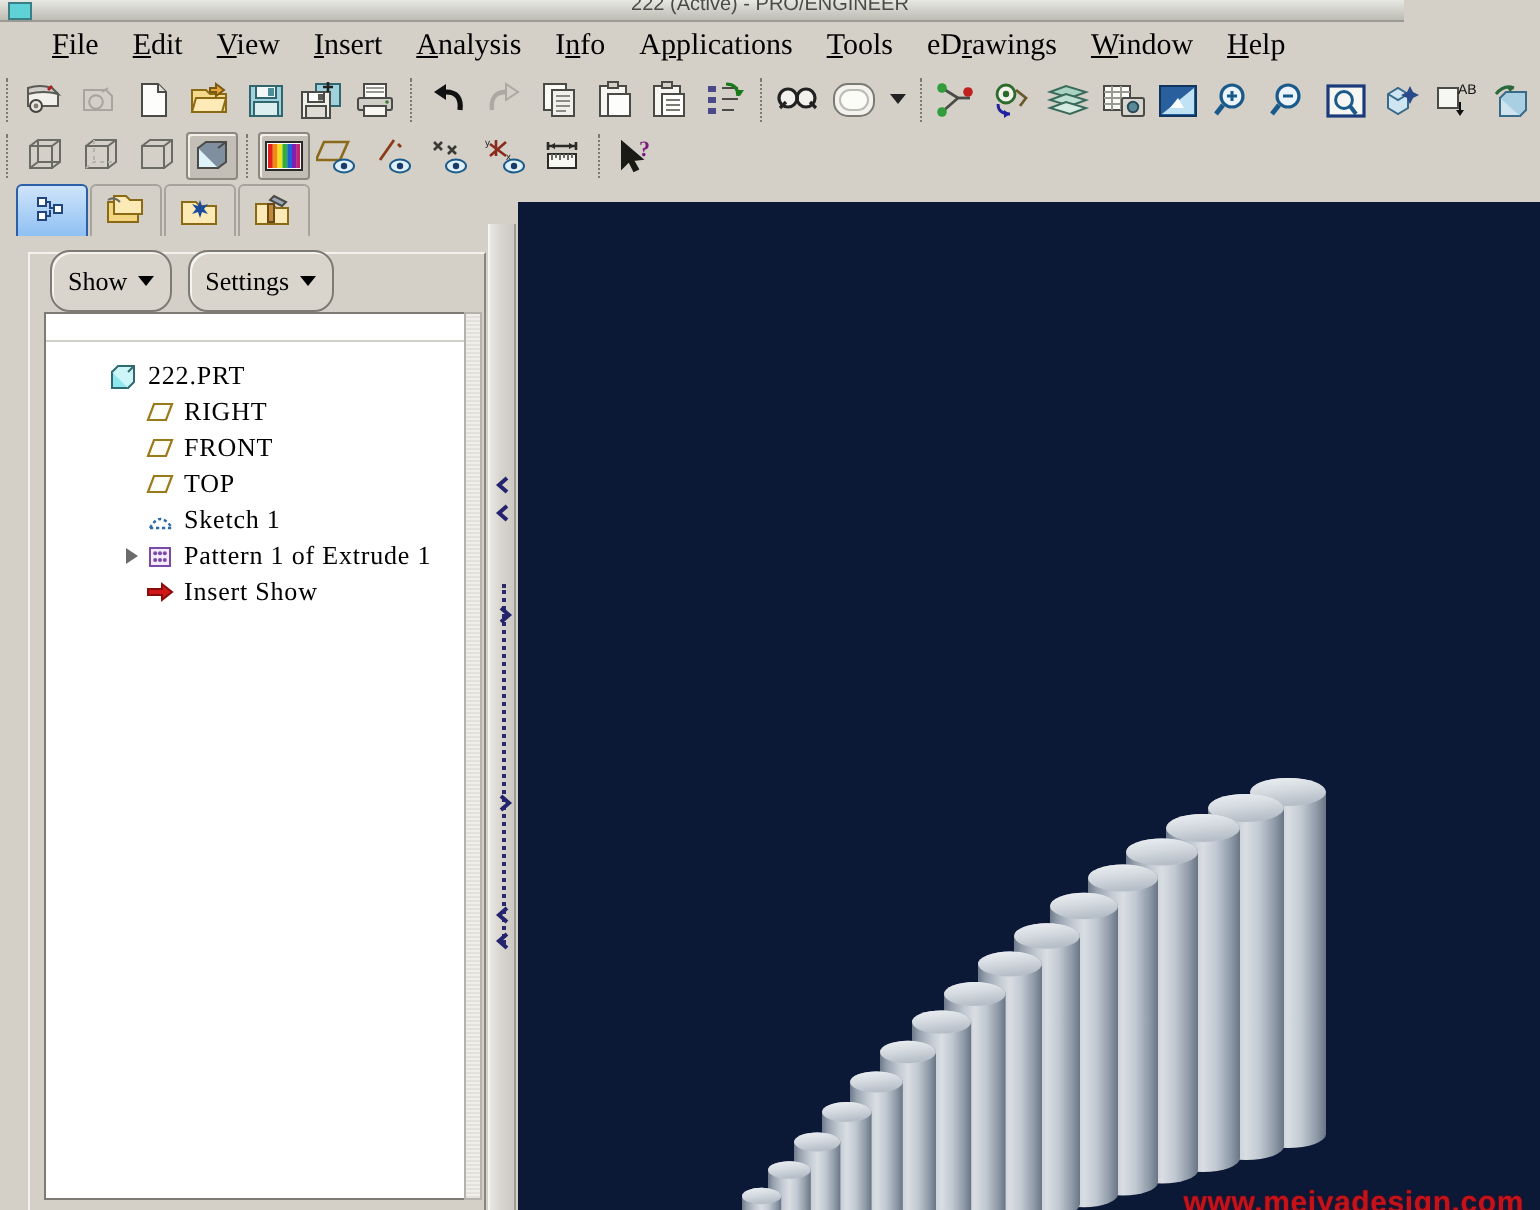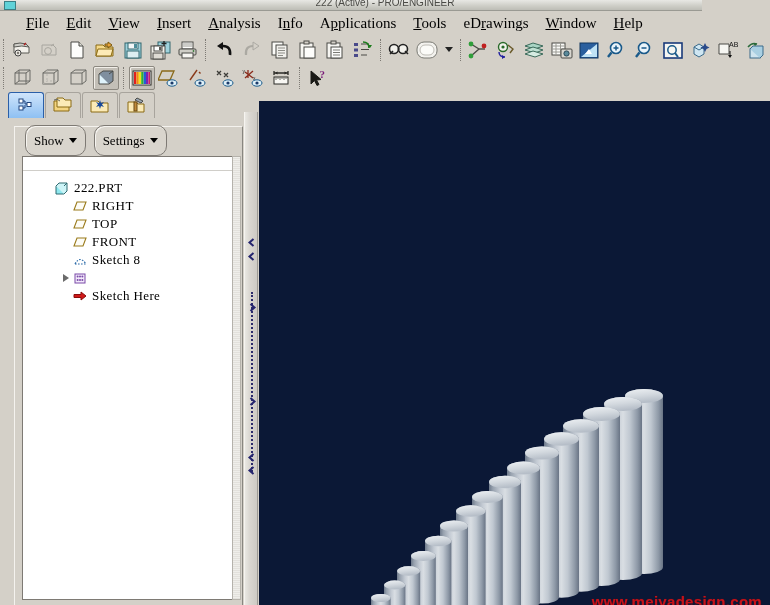--- a/index.html
+++ b/index.html
@@ -623,70 +623,71 @@
         <span class="tlabel">RIGHT</span>
       </div>
 
       <div class="trow indent1">
         <span class="expander"></span>
         <span class="ticon">
           <svg width="15" height="12" viewBox="0 0 15 12">
             <path d="M4 2 h9 l-3 8 h-9 z" fill="#fdfcf6" stroke="#9a7a1a" stroke-width="1.1"></path>
           </svg>
         </span>
-        <span class="tlabel">TOP</span>
+        <span class="tlabel">FRONT</span>
       </div>
 
       <div class="trow indent1">
         <span class="expander"></span>
         <span class="ticon">
           <svg width="15" height="12" viewBox="0 0 15 12">
             <path d="M4 2 h9 l-3 8 h-9 z" fill="#fdfcf6" stroke="#9a7a1a" stroke-width="1.1"></path>
           </svg>
         </span>
-        <span class="tlabel">FRONT</span>
+        <span class="tlabel">TOP</span>
       </div>
 
 
       <div class="trow indent1">
         <span class="expander"></span>
         <span class="ticon">
           <svg width="15" height="13" viewBox="0 0 15 13">
             <path d="M2 10 q5 -9 11 0" fill="none" stroke="#2a6aa8" stroke-width="1.2" stroke-dasharray="1.6 1.4"></path>
             <path d="M2 10 h11" stroke="#2a6aa8" stroke-width="1.2" stroke-dasharray="1.6 1.4"></path>
           </svg>
         </span>
-        <span class="tlabel">Sketch 8</span>
+        <span class="tlabel">Sketch 1</span>
       </div>
 
       <div class="trow indent1">
         <span class="expander">
             <span class="tri"></span>
           </span>
         <span class="ticon">
           <svg width="14" height="13" viewBox="0 0 14 13">
             <rect x="2" y="2" width="10" height="9" fill="#f3eafb" stroke="#7a4aa8"></rect>
             <circle cx="4.6" cy="4.6" r="1" fill="#7a4aa8"></circle>
             <circle cx="7" cy="4.6" r="1" fill="#7a4aa8"></circle>
             <circle cx="9.4" cy="4.6" r="1" fill="#7a4aa8"></circle>
             <circle cx="4.6" cy="8" r="1" fill="#7a4aa8"></circle>
             <circle cx="7" cy="8" r="1" fill="#7a4aa8"></circle>
             <circle cx="9.4" cy="8" r="1" fill="#7a4aa8"></circle>
           </svg>
         </span>
+        <span class="tlabel">Pattern 1 of Extrude 1</span>
       </div>
 
       <div class="trow indent1">
         <span class="expander"></span>
         <span class="ticon">
           <svg width="15" height="12" viewBox="0 0 15 12">
             <path d="M1 4.5 h7 v-2.5 l5 4 l-5 4 v-2.5 h-7 z" fill="#d01818" stroke="#8a0c0c"></path>
           </svg>
         </span>
-        <span class="tlabel">Sketch Here</span>
+        <span class="tlabel">Insert Show</span>
       </div>
 
     </div>
   </div>
 
   <div id="tree-scroll"></div>
 </div>
 
 <div id="splitter">
   <div class="dotline"></div>

